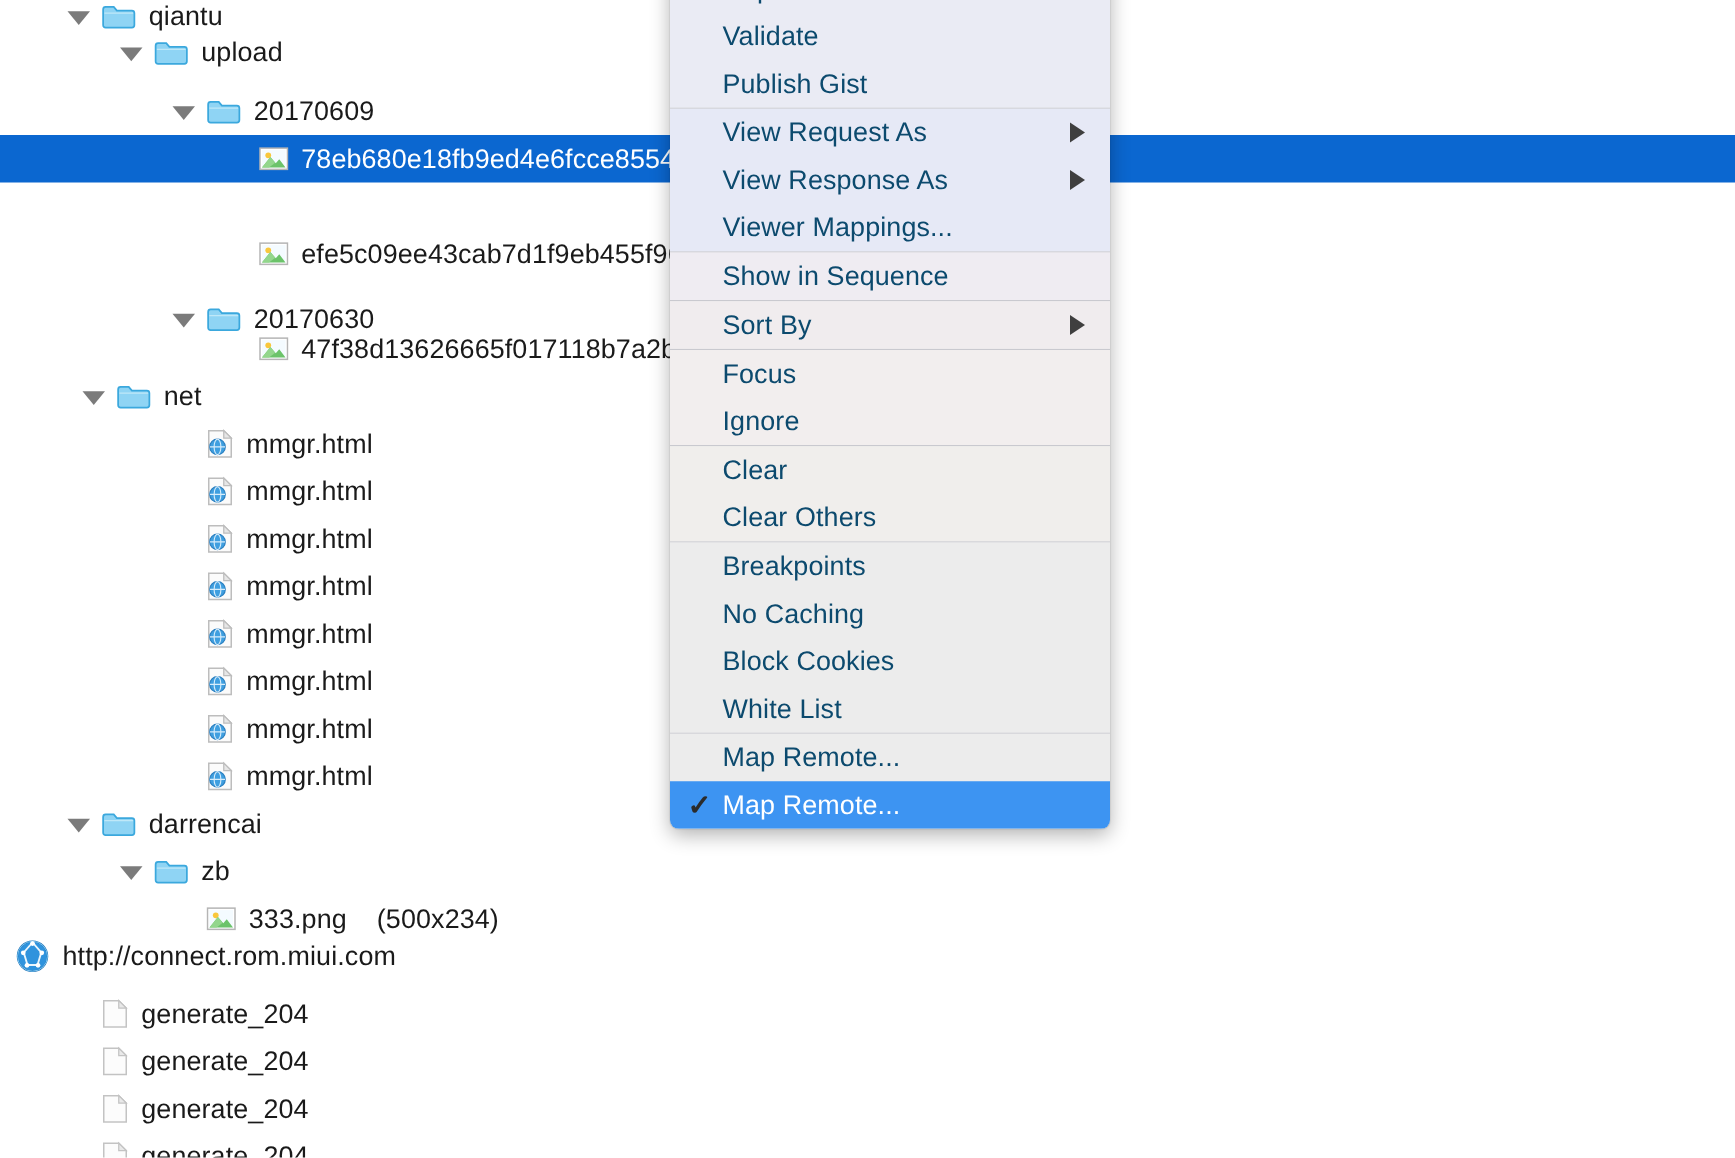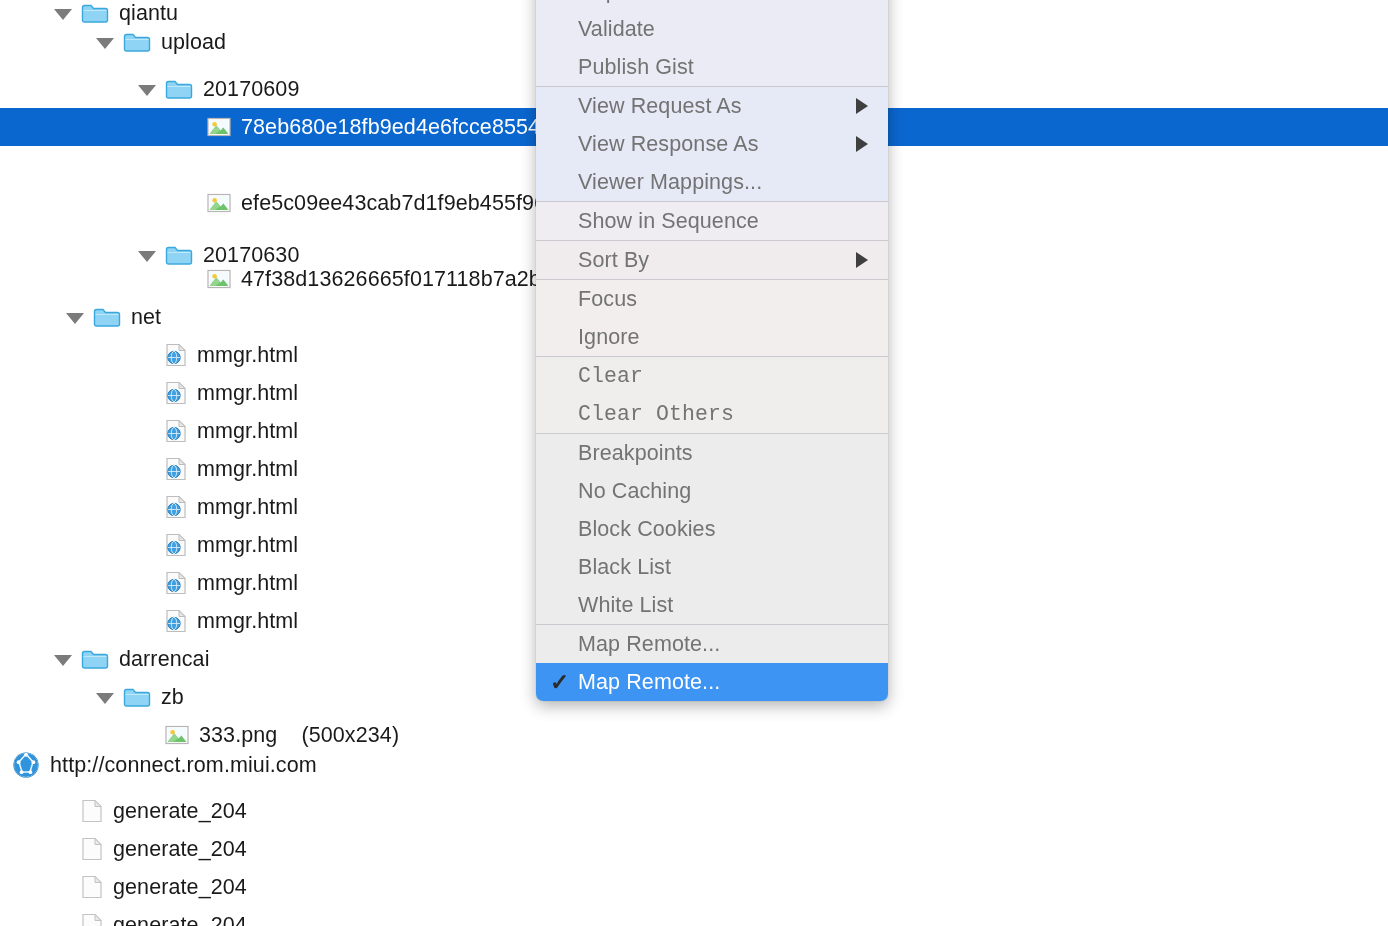--- a/index.html
+++ b/index.html
@@ -74,21 +74,21 @@
     background: #ececec;
   }
   .mgroup {
     position: relative;
   }
   .mitem {
     height: 38px;
     display: flex;
     align-items: center;
     font-size: 21.5px;
-    color: #737373;
+    color: #0c4a6e;
     padding-left: 42px;
     padding-right: 14px;
     position: relative;
     white-space: nowrap;
     letter-spacing: 0.1px;
   }
   .mitem.highlight {
     background: #3d94f2;
     color: #ffffff;
   }
@@ -111,21 +111,21 @@
   .msep {
     height: 1px;
     background: #c9c9cf;
   }
   
   .g0 { background: #eaebf4; }
   .g1 { background: #e6e9f6; }
   .g2 { background: #efecf2; }
   .g3 { background: #f0ecee; }
   .g4 { background: #f2eeee; }
-  .g5 { background: #f0eeec; font-family: Liberation Mono, monospace; }
+  .g5 { background: #f0eeec; }
   .g6 { background: #ececec; }
   .g7 { background: #ececec; }
 </style>
 </head>
 <body>
 
 <div id="tree">
     <div class="row" style="top: -6px;">
       <span class="indent" style="width:54px"></span>
       <span class="tri"></span>
@@ -510,23 +510,20 @@
       <div class="mitem">
         <span>Breakpoints</span>
       </div>
       <div class="mitem">
         <span>No Caching</span>
       </div>
       <div class="mitem">
         <span>Block Cookies</span>
       </div>
       <div class="mitem">
-        <span>Black List</span>
-      </div>
-      <div class="mitem">
         <span>White List</span>
       </div>
     </div>
     <div class="msep"></div>
     <div class="mgroup g7">
       <div class="mitem">
         <span>Map Remote...</span>
       </div>
       <div class="mitem highlight">
         <span class="check">✓</span>

